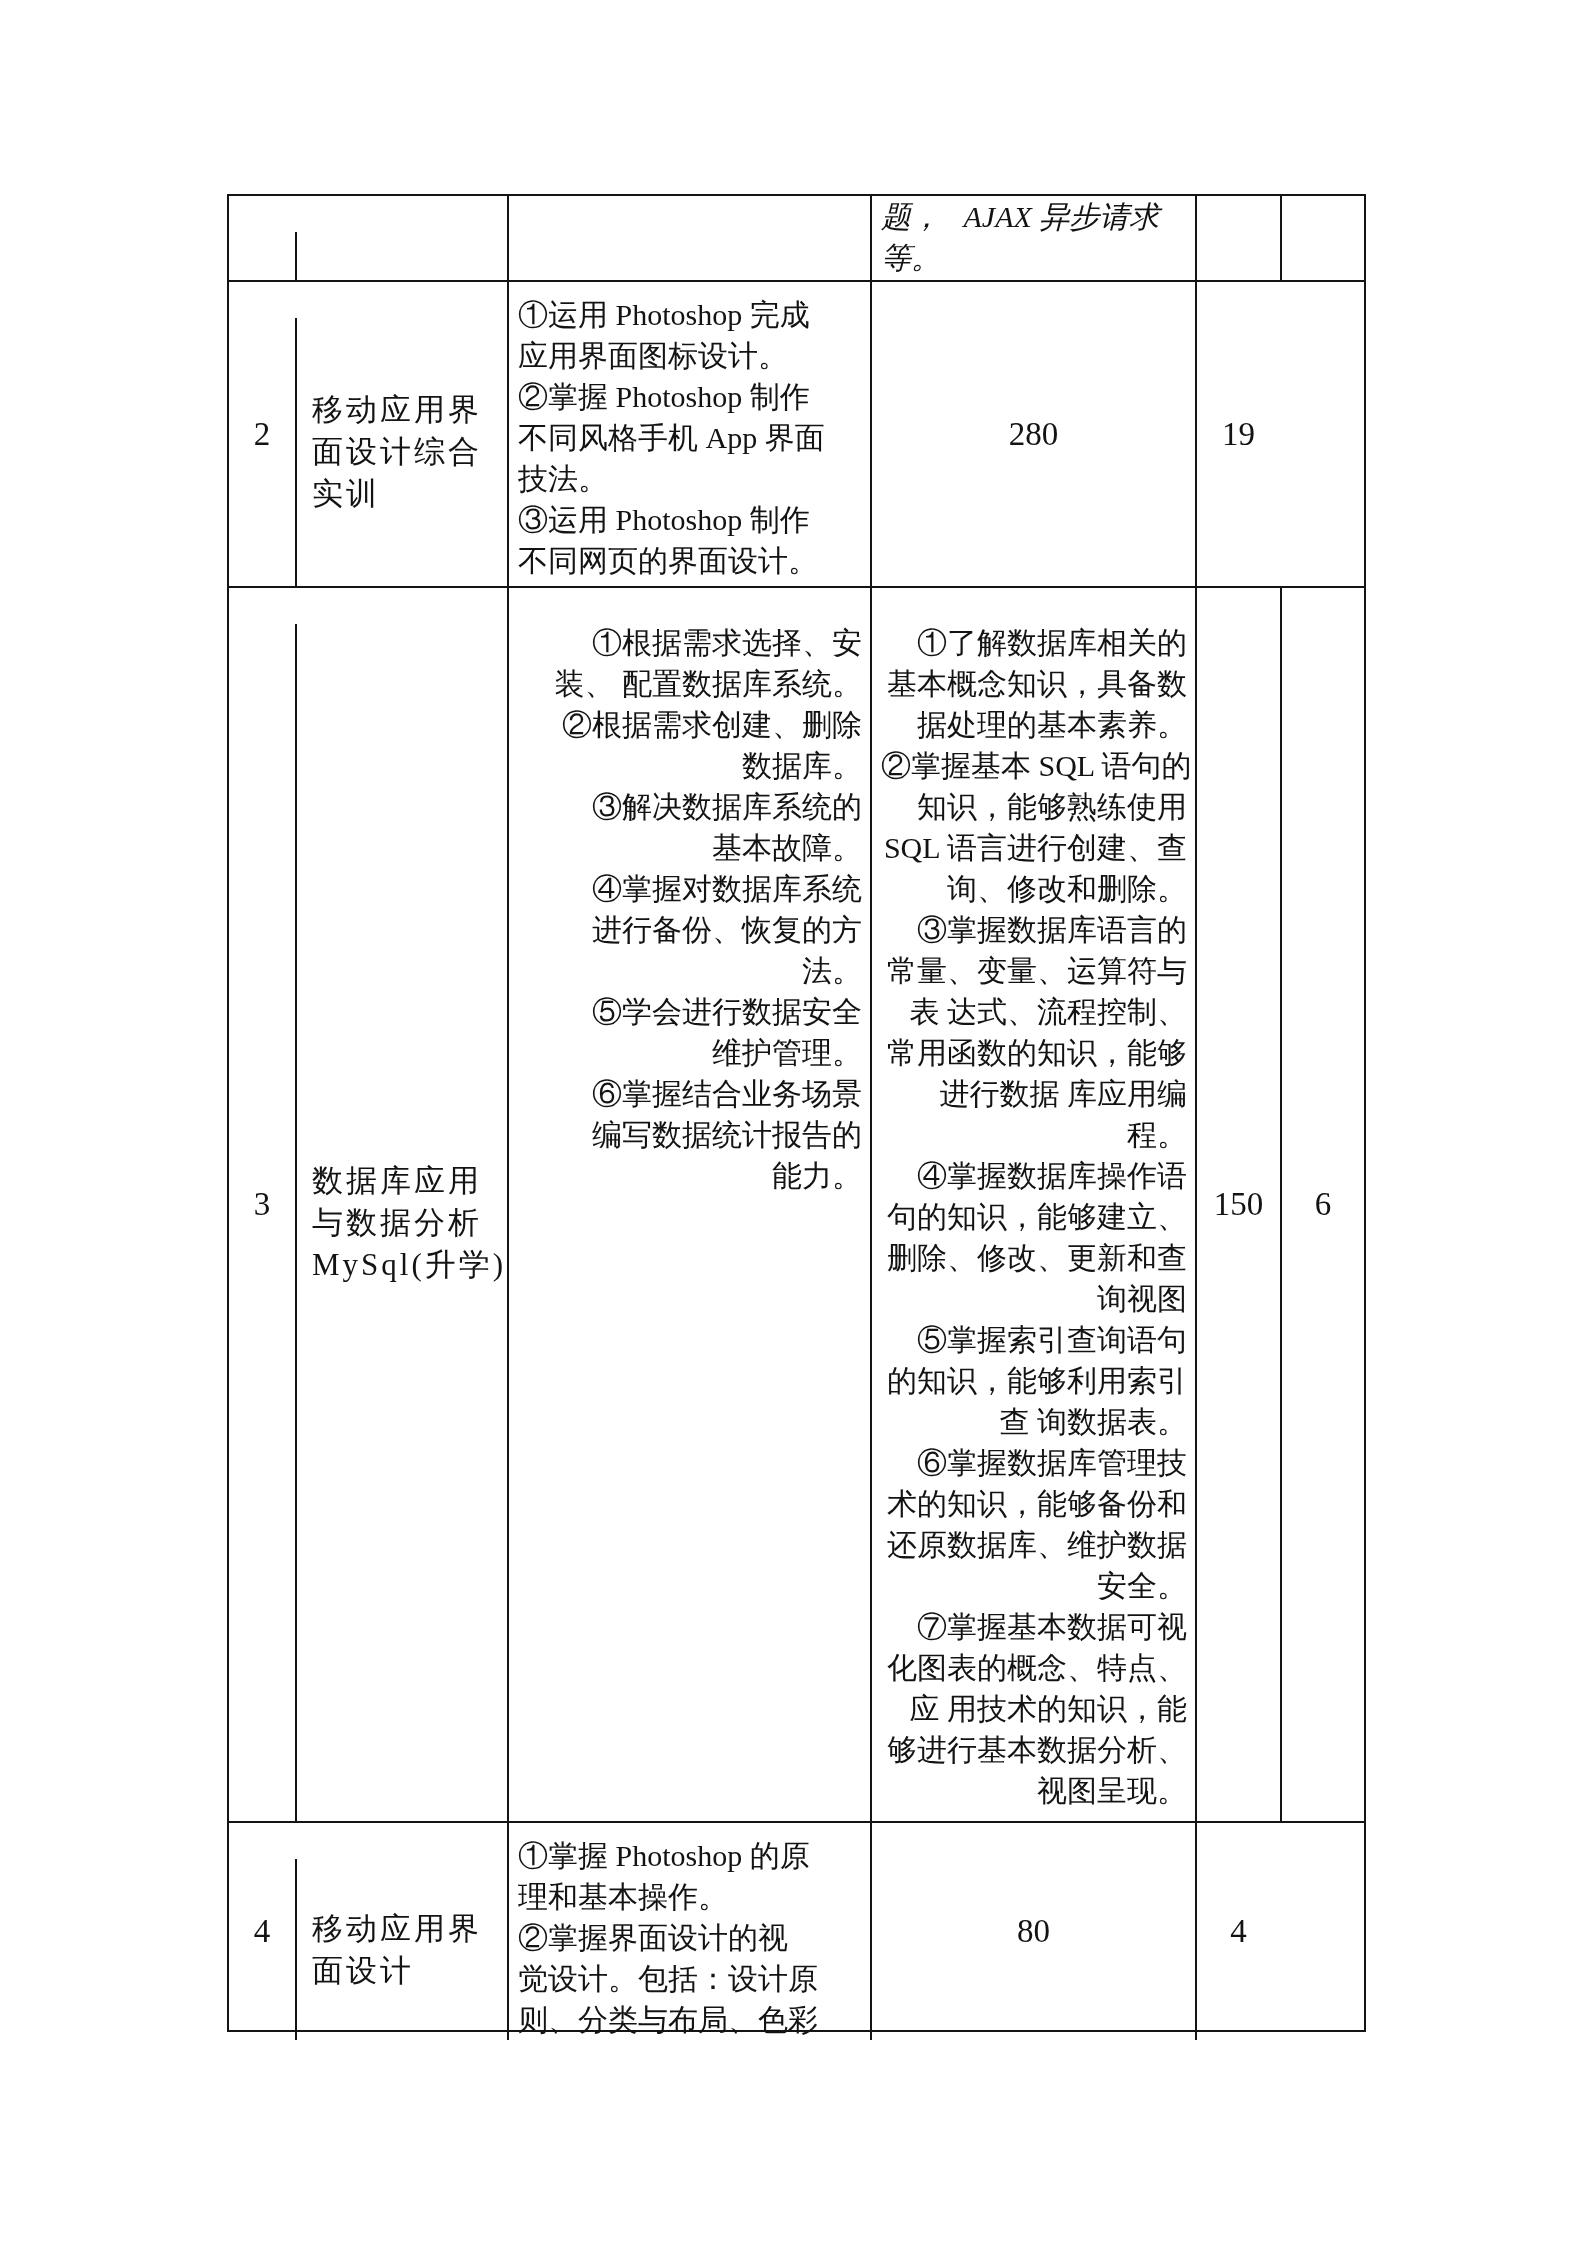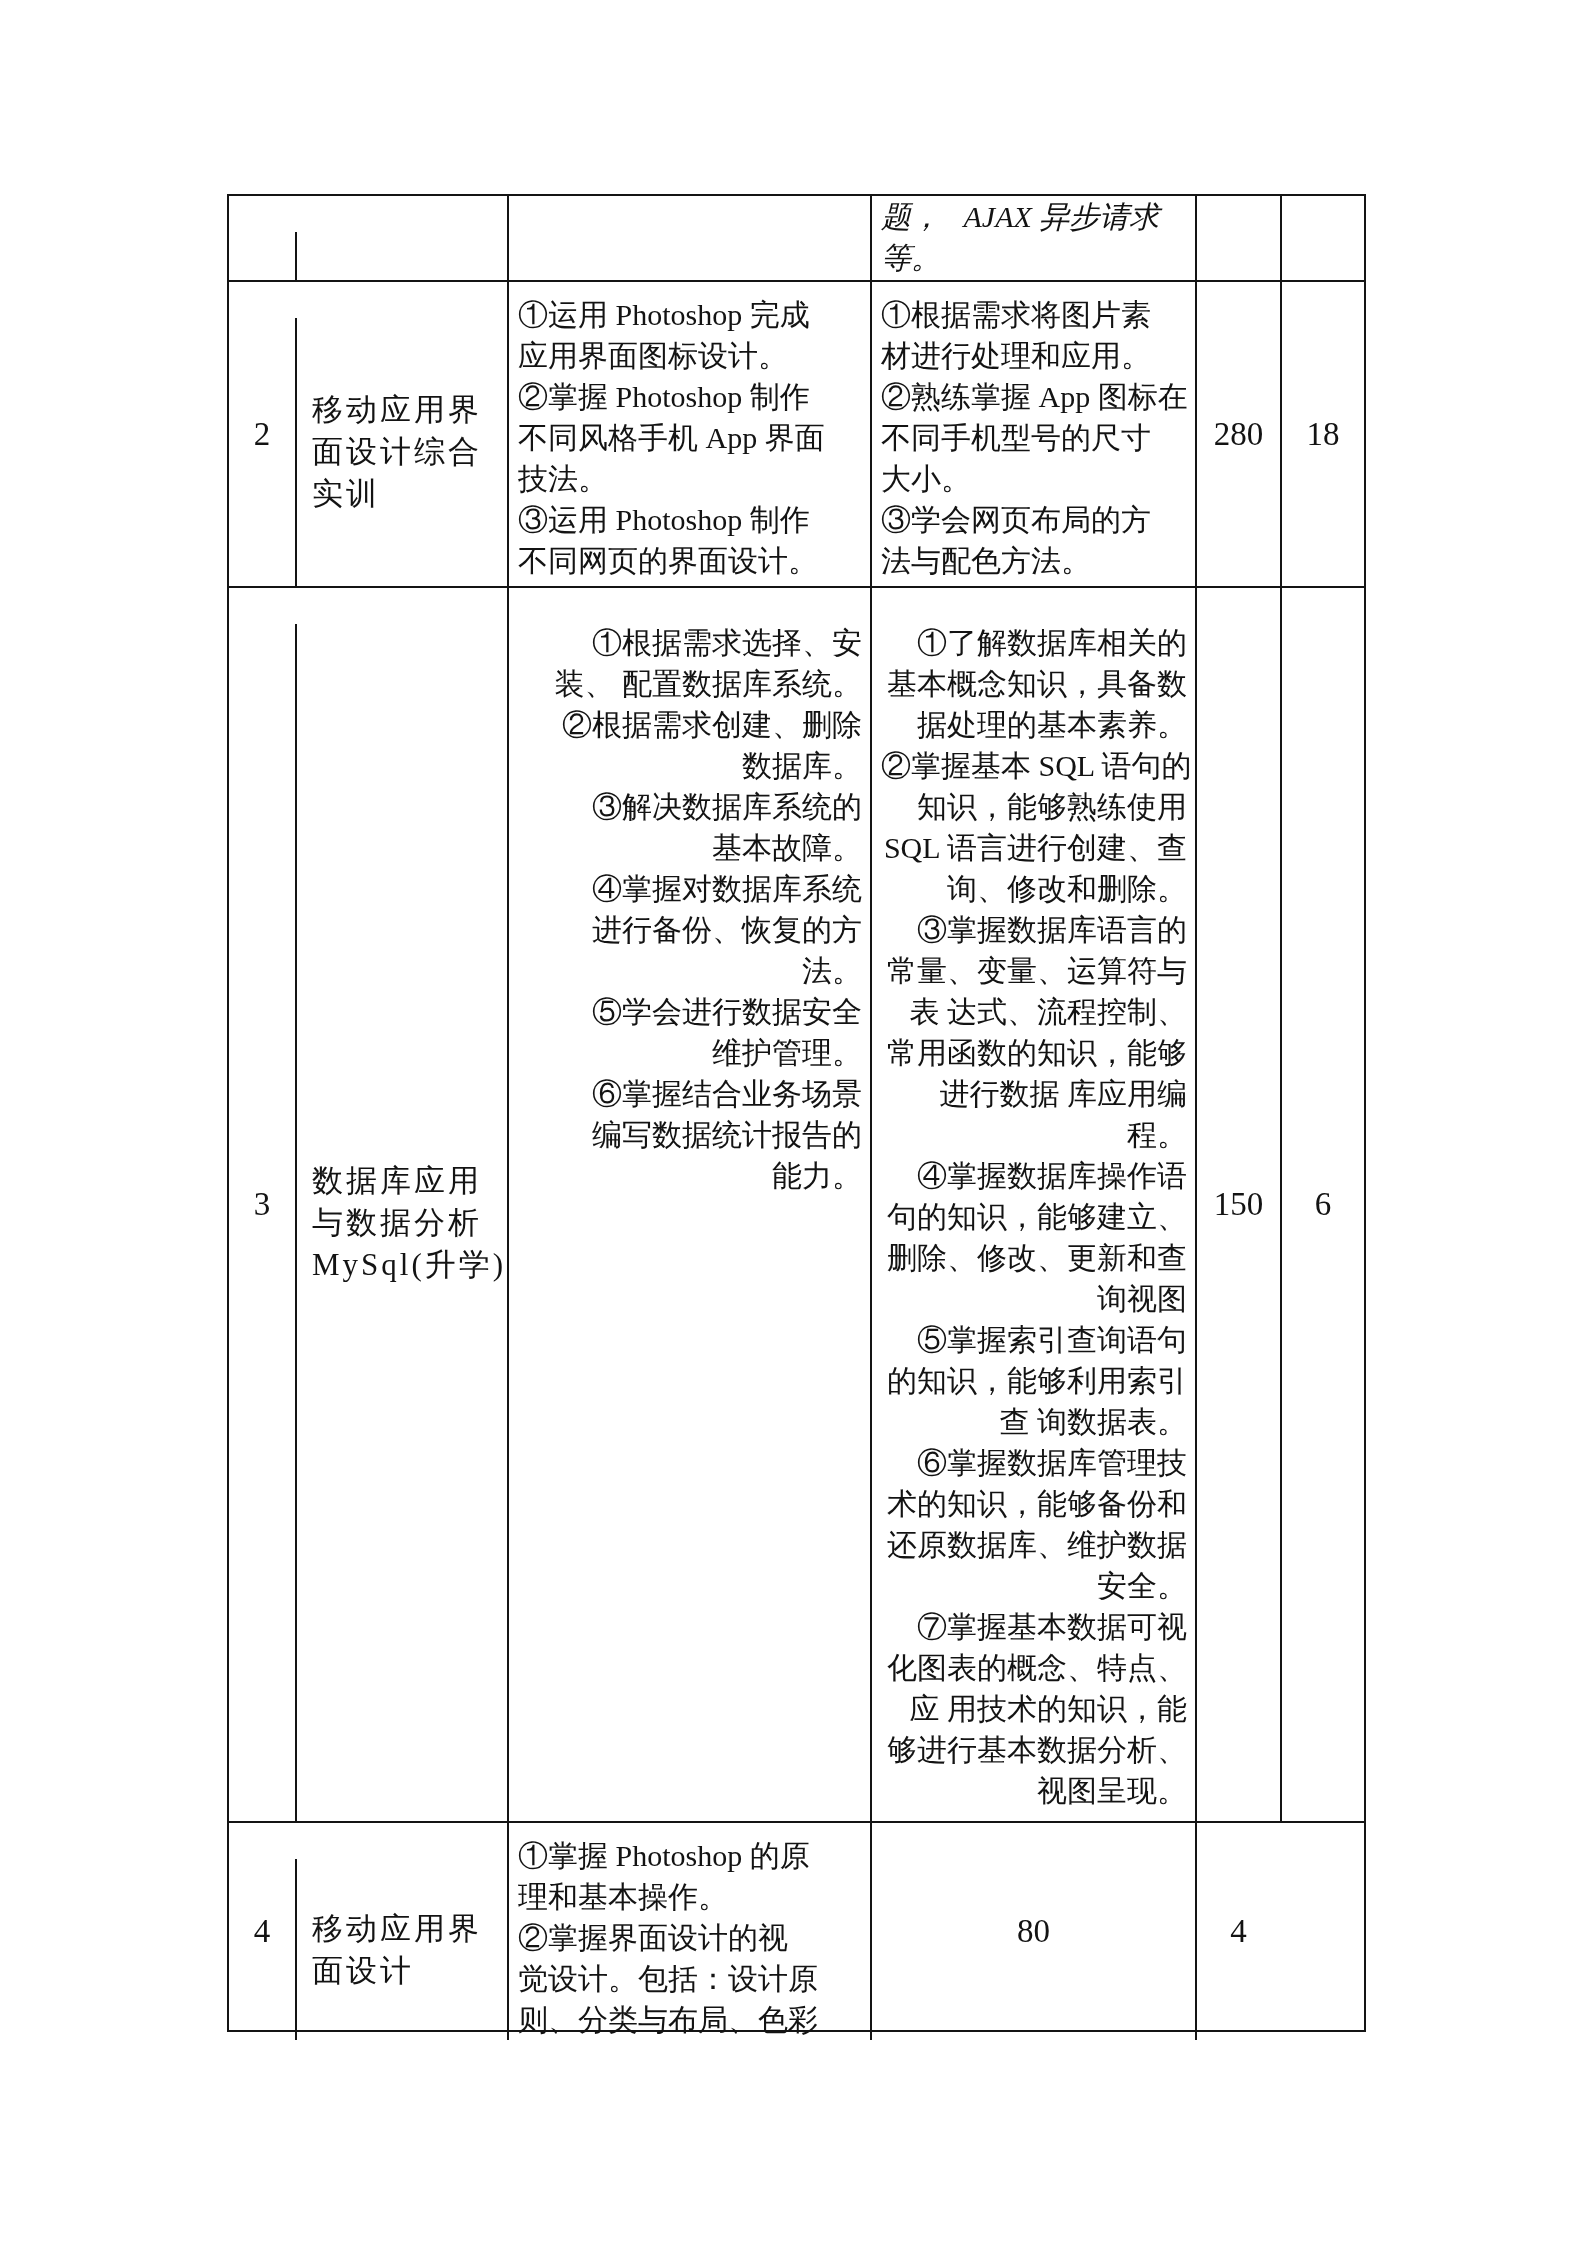--- a/index.html
+++ b/index.html
@@ -74,29 +74,22 @@
       <div class="cell c-name">移动应用界
 面设计综合
 实训</div>
       <div class="cell c-text">①运用 Photoshop 完成
 应用界面图标设计。
 ②掌握 Photoshop 制作
 不同风格手机 App 界面
 技法。
 ③运用 Photoshop 制作
 不同网页的界面设计。</div>
-      <div class="cell c-text">①根据需求将图片素
-材进行处理和应用。
-②熟练掌握 App 图标在
-不同手机型号的尺寸
-大小。
-③学会网页布局的方
-法与配色方法。</div>
       <div class="cell c-center">280</div>
-      <div class="cell c-center">18</div>
+      <div class="cell c-center">19</div>
     </div>
 
     <div class="row r3">
       <div class="cell c-center">3</div>
       <div class="cell c-name">数据库应用
 与数据分析
 MySql(升学)</div>
       <div class="cell c-text">①根据需求选择、安
 装、 配置数据库系统。
 ②根据需求创建、删除

